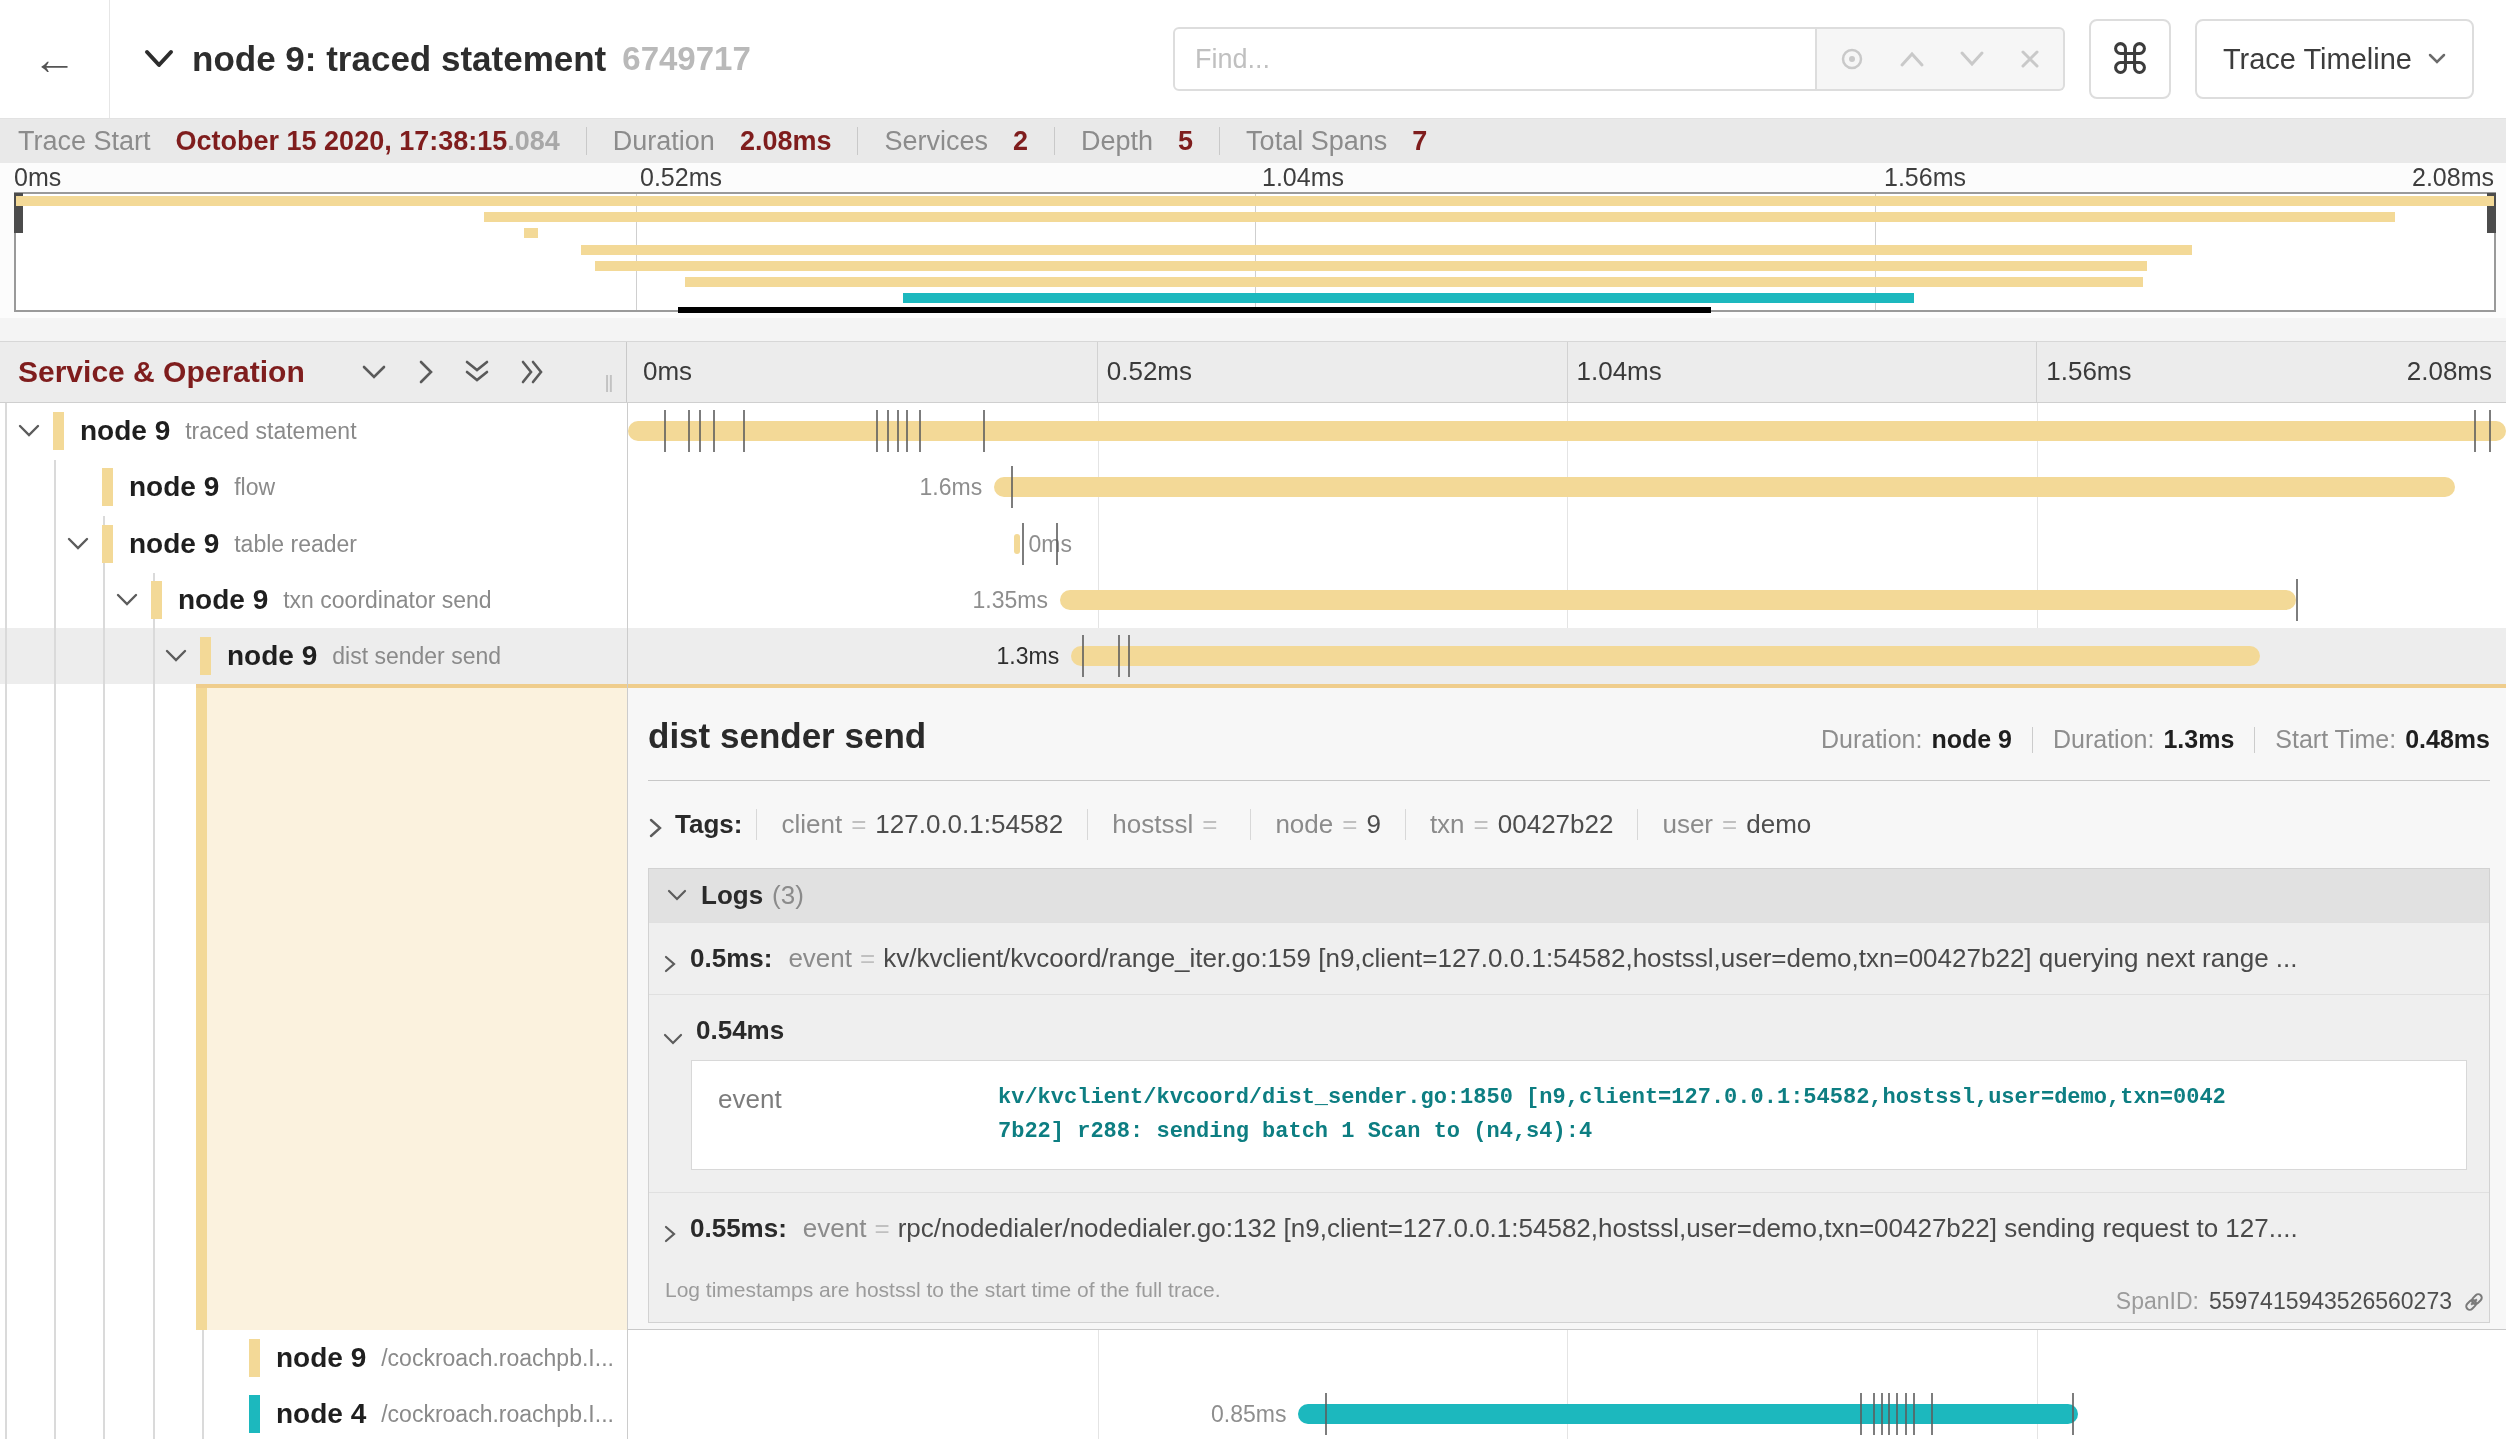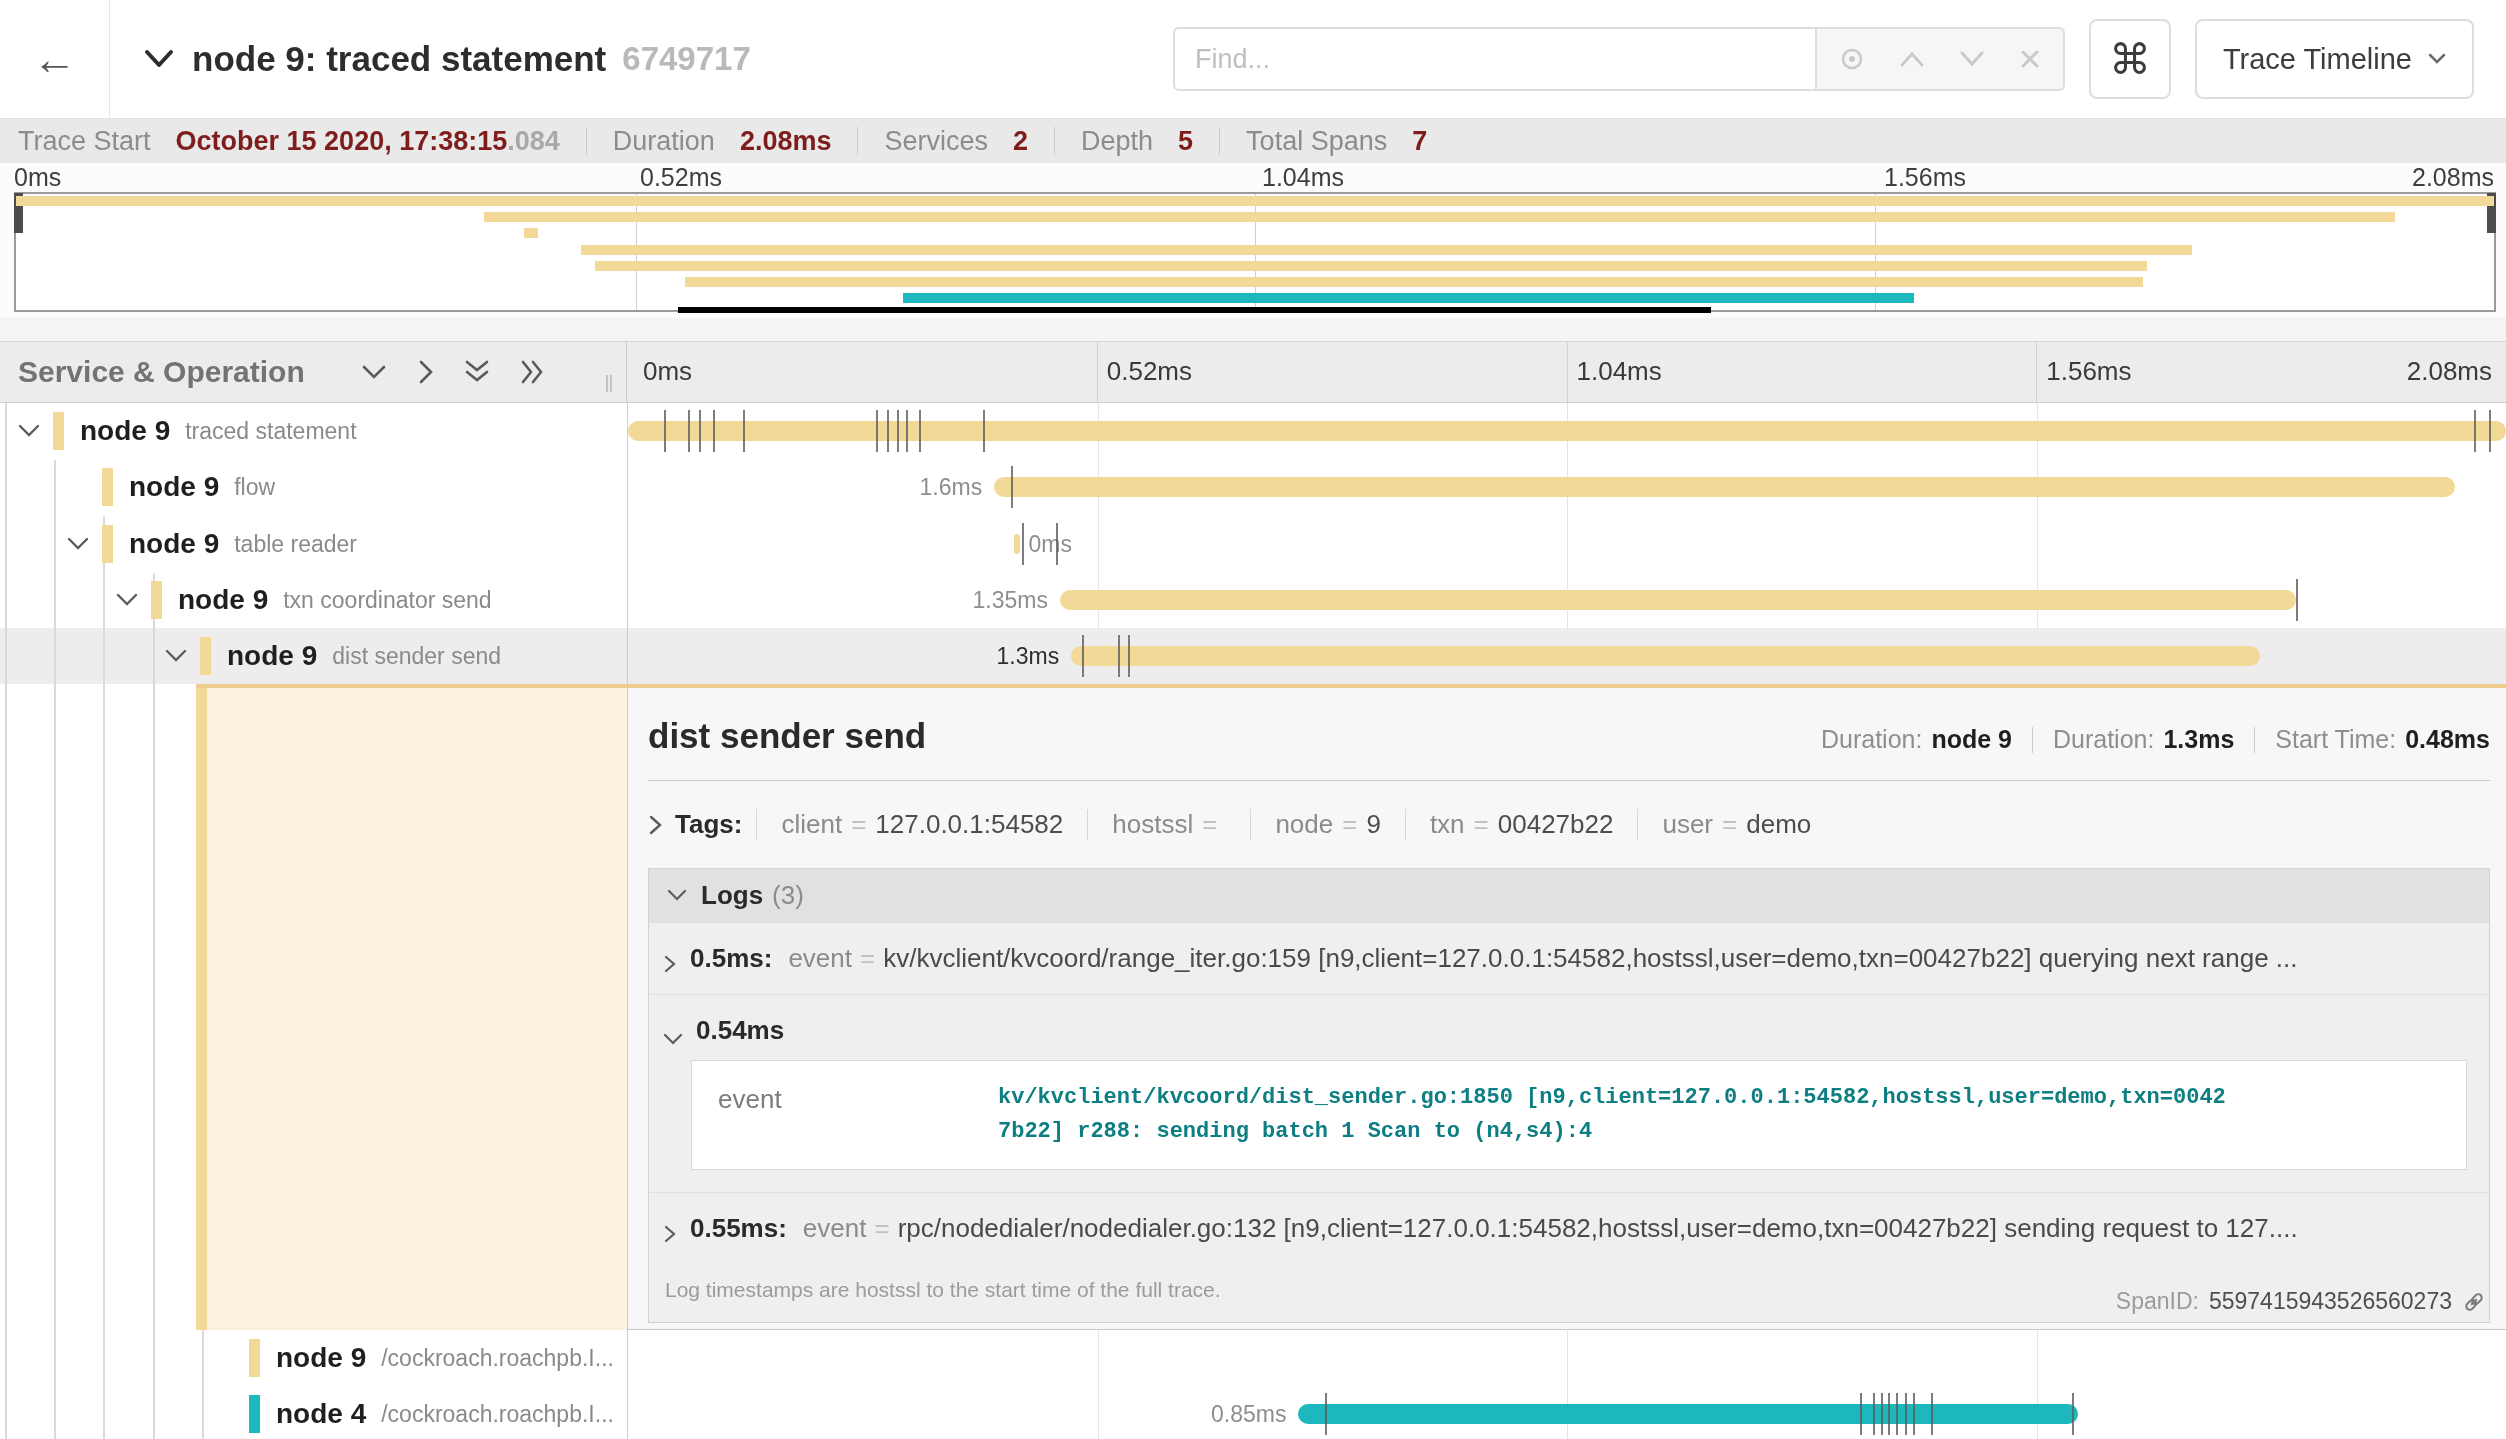--- a/index.html
+++ b/index.html
@@ -43,21 +43,21 @@
   .mm-bar{position:absolute;height:10px;}
   .mm-viewport{position:absolute;height:6px;bottom:-3px;background:#000;}
   .mm-handle{position:absolute;top:-1px;width:9px;height:40px;background:#4c4c4c;cursor:col-resize;}
   .gap-strip{position:absolute;top:318px;left:0;right:0;height:23px;background:#f4f4f4;}
   
   .grid-header{position:absolute;top:341px;left:0;right:0;height:62px;box-sizing:border-box;
                background:#ececec;border-top:1px solid #d7d7d7;border-bottom:1px solid #cfcfcf;
                display:flex;}
   .gh-left{width:627px;box-sizing:border-box;border-right:1px solid #c9c9c9;display:flex;
            align-items:center;padding-left:18px;position:relative;}
-  .gh-title{font-size:30px;font-weight:bold;color:#737373;}
+  .gh-title{font-size:30px;font-weight:bold;color:#7f1d1d;}
   .gh-icons{display:flex;align-items:center;gap:30px;margin-left:56px;}
   .gh-icon{cursor:pointer;}
   .gh-grip{position:absolute;right:12px;bottom:4px;color:#c2c2c2;font-size:24px;cursor:col-resize;}
   .gh-right{flex:1;position:relative;font-size:26px;color:#3a3a3a;}
   .gh-right .tick-label{position:absolute;top:14px;}
   .gh-div{position:absolute;top:0;bottom:0;width:1px;background:#d2d2d2;}
   
   .content{position:absolute;top:403px;left:0;right:0;bottom:0;overflow:hidden;}
   .guide{position:absolute;width:2px;background:#dadada;z-index:1;}
   .left-panel{position:absolute;left:0;top:0;bottom:0;width:627px;}
@@ -85,21 +85,21 @@
   
   .detail-panel{position:absolute;left:0;right:0;top:281px;height:646px;box-sizing:border-box;
                 background:#f7f7f7;border-top:4px solid #efcd8c;border-bottom:1px solid #c9c9c9;
                 padding:28px 16px 0 20px;z-index:4;}
   .dp-head{display:flex;align-items:baseline;}
   .dp-title{font-size:35px;font-weight:bold;color:#2a2a2a;}
   .dp-meta{margin-left:auto;display:flex;align-items:baseline;font-size:25px;color:#8e8e8e;}
   .dp-meta b{color:#1f1f1f;margin-left:9px;}
   .dp-msep{width:1px;height:26px;background:#ccc;margin:0 20px;align-self:center;}
   .dp-divider{height:1px;background:#c8c8c8;margin-top:24px;}
-  .tags-row{margin-top:28px;display:flex;align-items:center;font-size:26px;}
+  .tags-row{margin-top:28px;display:flex;align-items:flex-end;font-size:26px;}
   .tags-title{font-weight:bold;color:#2a2a2a;margin:0 14px 0 12px;}
   .tag-item{display:flex;align-items:baseline;padding:0 24px;border-left:1px solid #d8d8d8;}
   .tag-item:first-of-type{border-left:none;padding-left:4px;}
   .tag-key{color:#8b8b8b;}
   .tag-eq{color:#c0c0c0;margin:0 9px;}
   .tag-val{color:#4d4d4d;}
   .logs-box{margin-top:28px;border:1px solid #d2d2d2;background:#efefef;}
   .logs-head{background:#e1e1e1;padding:11px 0 11px 18px;font-size:26px;display:flex;
              align-items:center;cursor:pointer;}
   .logs-title{font-weight:bold;color:#2a2a2a;margin:0 9px 0 14px;}

